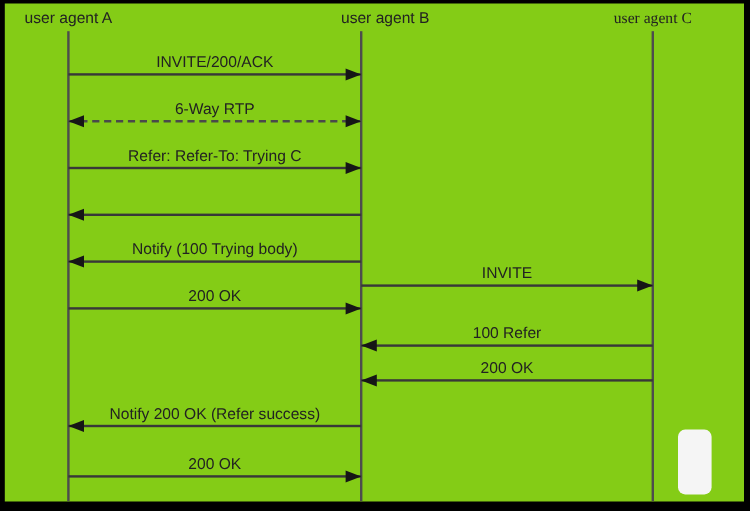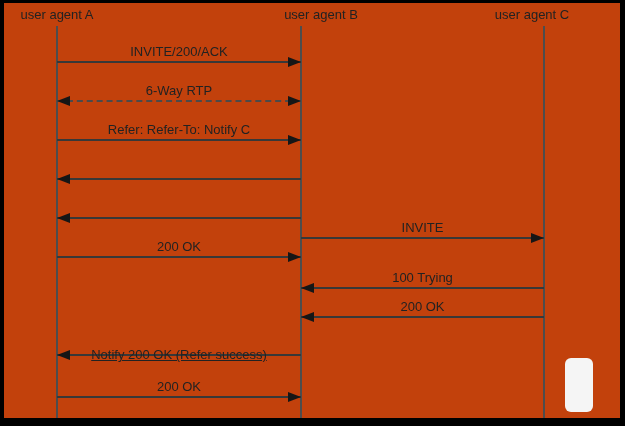--- a/index.html
+++ b/index.html
@@ -2,21 +2,21 @@
 <html><head>
 <meta charset="utf-8">
 <style>
   html, body { margin: 0; padding: 0; background: #fff; }
   #frame {
     position: relative;
     width: 625px; height: 426px;
     box-sizing: border-box;
     border: solid #000;
     border-width: 3px 5px 8px 4px;
-    background: #c2410c;
+    background: #84cc16;
     overflow: hidden;
     font-family: "Liberation Sans", sans-serif;
   }
   #stage { position: absolute; left: 0; top: 0; right: 0; bottom: 0; }
   .actor-label {
     position: absolute; top: 4px;
     transform: translateX(-50%);
     font-size: 13px; color: #222; white-space: nowrap;
   }
   .lifeline {
@@ -48,49 +48,50 @@
 </style>
 </head>
 <body>
 
 <div id="frame">
   <div id="stage">
       <div class="actor-label" style="left: 53px;">user agent A</div>
       <div class="lifeline" style="left: 52px;"></div>
       <div class="actor-label" style="left: 297px; margin-left: 20px;">user agent B</div>
       <div class="lifeline" style="left: 296px;"></div>
-      <div class="actor-label" style="left: 528px;">user agent C</div>
+      <div class="actor-label" style="left: 540px; font-family: Liberation Serif, serif;">user agent C</div>
       <div class="lifeline" style="left: 539px;"></div>
       <div class="msg-line" style="left: 53px; width: 244px; top: 58px;"></div>
       <div class="msg-label" style="left: 175px; top: 41px;">INVITE/200/ACK</div>
       <div class="arrow right" style="left: 284px; top: 54px;"></div>
       <div class="msg-line dashed" style="left: 53px; width: 244px; top: 97px;"></div>
       <div class="msg-label" style="left: 175px; top: 80px;">6-Way RTP</div>
       <div class="arrow right" style="left: 284px; top: 93px;"></div>
       <div class="arrow left" style="left: 53px; top: 93px;"></div>
       <div class="msg-line" style="left: 53px; width: 244px; top: 136px;"></div>
-      <div class="msg-label" style="left: 175px; top: 119px;">Refer: Refer-To: Notify C</div>
+      <div class="msg-label" style="left: 175px; top: 119px;">Refer: Refer-To: Trying C</div>
       <div class="arrow right" style="left: 284px; top: 132px;"></div>
       <div class="msg-line" style="left: 53px; width: 244px; top: 175px;"></div>
       <div class="arrow left" style="left: 53px; top: 171px;"></div>
       <div class="msg-line" style="left: 53px; width: 244px; top: 214px;"></div>
+      <div class="msg-label" style="left: 175px; top: 197px;">Notify (100 Trying body)</div>
       <div class="arrow left" style="left: 53px; top: 210px;"></div>
       <div class="msg-line" style="left: 297px; width: 243px; top: 234px;"></div>
       <div class="msg-label" style="left: 418.5px; top: 217px;">INVITE</div>
       <div class="arrow right" style="left: 527px; top: 230px;"></div>
       <div class="msg-line" style="left: 53px; width: 244px; top: 253px;"></div>
       <div class="msg-label" style="left: 175px; top: 236px;">200 OK</div>
       <div class="arrow right" style="left: 284px; top: 249px;"></div>
       <div class="msg-line" style="left: 297px; width: 243px; top: 284px;"></div>
-      <div class="msg-label" style="left: 418.5px; top: 267px;">100 Trying</div>
+      <div class="msg-label" style="left: 418.5px; top: 267px;">100 Refer</div>
       <div class="arrow left" style="left: 297px; top: 280px;"></div>
       <div class="msg-line" style="left: 297px; width: 243px; top: 313px;"></div>
       <div class="msg-label" style="left: 418.5px; top: 296px;">200 OK</div>
       <div class="arrow left" style="left: 297px; top: 309px;"></div>
       <div class="msg-line" style="left: 53px; width: 244px; top: 351px;"></div>
-      <div class="msg-label" style="left: 175px; top: 344px; text-decoration: underline;">Notify 200 OK (Refer success)</div>
+      <div class="msg-label" style="left: 175px; top: 334px;">Notify 200 OK (Refer success)</div>
       <div class="arrow left" style="left: 53px; top: 347px;"></div>
       <div class="msg-line" style="left: 53px; width: 244px; top: 393px;"></div>
       <div class="msg-label" style="left: 175px; top: 376px;">200 OK</div>
       <div class="arrow right" style="left: 284px; top: 389px;"></div>
       <div class="watermark-ghost" style="left: 561px; top: 355px; width: 28px; height: 54px;"></div>
     </div>
 </div>
 
 </body></html>

